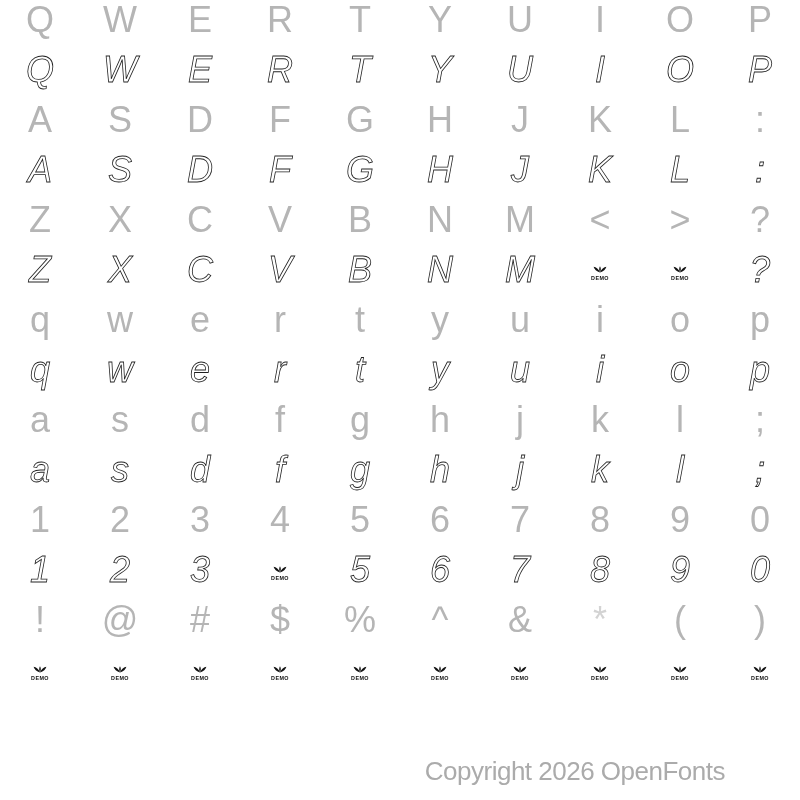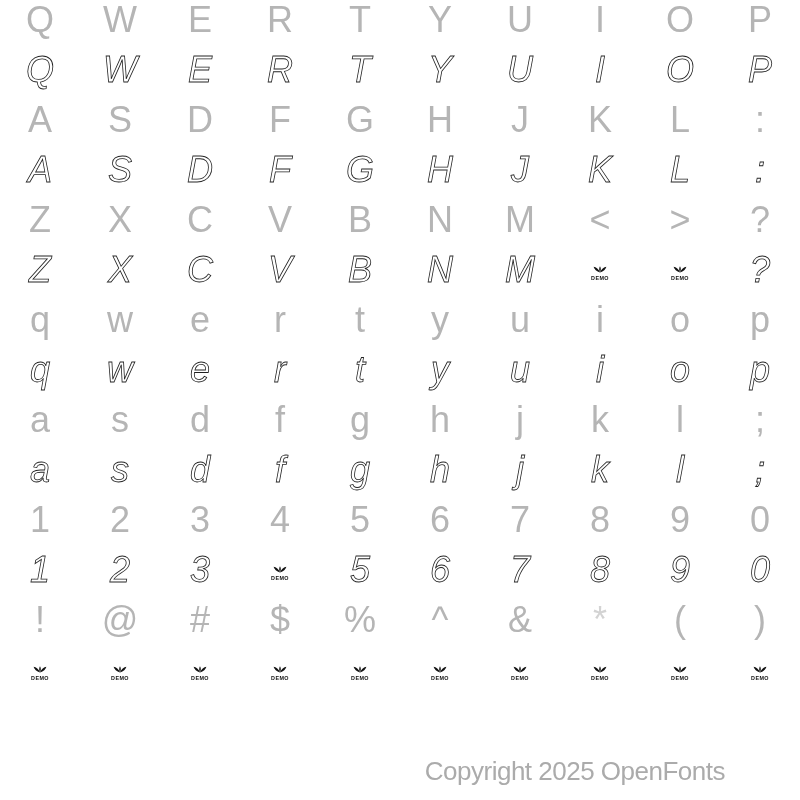--- a/index.html
+++ b/index.html
@@ -642,14 +642,14 @@
                 <path transform="rotate(-48)" d="M0,0 C-1.7,-3 -1.3,-6.6 0,-8.6 C1.3,-6.6 1.7,-3 0,0 Z"></path>
                 <path transform="scale(0.72)" d="M0,0 C-1.7,-3 -1.3,-6.6 0,-8.6 C1.3,-6.6 1.7,-3 0,0 Z"></path>
                 <path transform="rotate(48)" d="M0,0 C-1.7,-3 -1.3,-6.6 0,-8.6 C1.3,-6.6 1.7,-3 0,0 Z"></path>
               </g>
               <text x="12" y="19.5" text-anchor="middle" fill="currentColor" font-family="Liberation Sans, sans-serif" font-size="5.4" font-weight="700" letter-spacing="0.4">DEMO</text>
             </svg>
           </span>
         </div>
       </div>
     </div>
-  <div class="copyright">Copyright 2025 OpenFonts</div>
+  <div class="copyright">Copyright 2026 OpenFonts</div>
 </div>
 
 </body></html>

